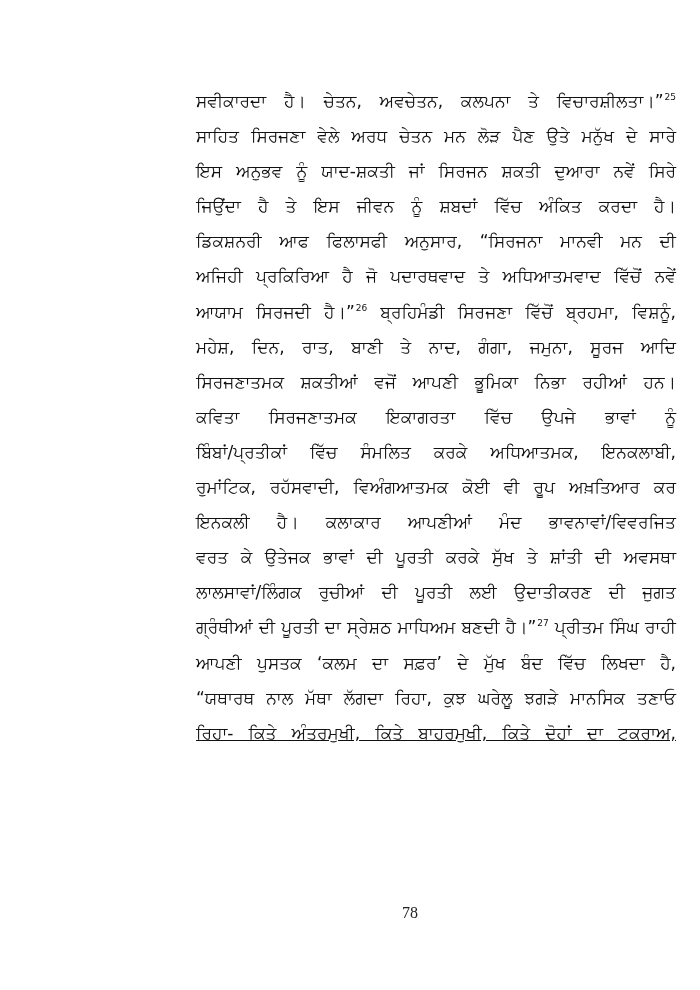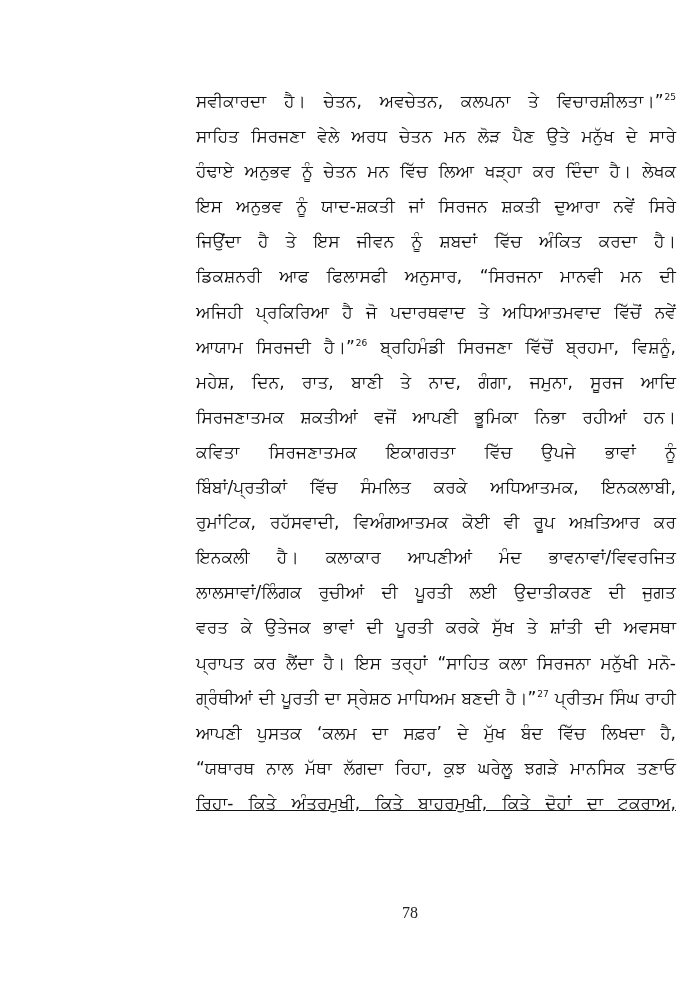--- a/index.html
+++ b/index.html
@@ -61,35 +61,33 @@
       color: #222222;
     }
   </style>
 </head>
 <body>
 
 <div class="page">
   <div class="text-block">
     <span class="line"><span>ਸਵੀਕਾਰਦਾ ਹੈ। ਚੇਤਨ, ਅਵਚੇਤਨ, ਕਲਪਨਾ ਤੇ ਵਿਚਾਰਸ਼ੀਲਤਾ।”</span><sup class="fn">25</sup></span>
     <span class="line">ਸਾਹਿਤ ਸਿਰਜਣਾ ਵੇਲੇ ਅਰਧ ਚੇਤਨ ਮਨ ਲੋੜ ਪੈਣ ਉਤੇ ਮਨੁੱਖ ਦੇ ਸਾਰੇ</span>
-    <span class="line">ਹੰਢਾਏ ਅਨੁਭਵ ਨੂੰ ਚੇਤਨ ਮਨ ਵਿੱਚ ਲਿਆ ਖੜ੍ਹਾ ਕਰ ਦਿੰਦਾ ਹੈ। ਲੇਖਕ</span>
     <span class="line">ਇਸ ਅਨੁਭਵ ਨੂੰ ਯਾਦ-ਸ਼ਕਤੀ ਜਾਂ ਸਿਰਜਨ ਸ਼ਕਤੀ ਦੁਆਰਾ ਨਵੇਂ ਸਿਰੇ</span>
     <span class="line">ਜਿਉਂਦਾ ਹੈ ਤੇ ਇਸ ਜੀਵਨ ਨੂੰ ਸ਼ਬਦਾਂ ਵਿੱਚ ਅੰਕਿਤ ਕਰਦਾ ਹੈ।</span>
     <span class="line">ਡਿਕਸ਼ਨਰੀ ਆਫ ਫਿਲਾਸਫੀ ਅਨੁਸਾਰ, “ਸਿਰਜਨਾ ਮਾਨਵੀ ਮਨ ਦੀ</span>
     <span class="line">ਅਜਿਹੀ ਪ੍ਰਕਿਰਿਆ ਹੈ ਜੋ ਪਦਾਰਥਵਾਦ ਤੇ ਅਧਿਆਤਮਵਾਦ ਵਿੱਚੋਂ ਨਵੇਂ</span>
     <span class="line"><span>ਆਯਾਮ ਸਿਰਜਦੀ ਹੈ।”</span><sup class="fn">26</sup><span> ਬ੍ਰਹਿਮੰਡੀ ਸਿਰਜਣਾ ਵਿੱਚੋਂ ਬ੍ਰਹਮਾ, ਵਿਸ਼ਨੂੰ,</span></span>
     <span class="line">ਮਹੇਸ਼, ਦਿਨ, ਰਾਤ, ਬਾਣੀ ਤੇ ਨਾਦ, ਗੰਗਾ, ਜਮੁਨਾ, ਸੂਰਜ ਆਦਿ</span>
     <span class="line">ਸਿਰਜਣਾਤਮਕ ਸ਼ਕਤੀਆਂ ਵਜੋਂ ਆਪਣੀ ਭੂਮਿਕਾ ਨਿਭਾ ਰਹੀਆਂ ਹਨ।</span>
     <span class="line">ਕਵਿਤਾ ਸਿਰਜਣਾਤਮਕ ਇਕਾਗਰਤਾ ਵਿੱਚ ਉਪਜੇ ਭਾਵਾਂ ਨੂੰ</span>
     <span class="line">ਬਿੰਬਾਂ/ਪ੍ਰਤੀਕਾਂ ਵਿੱਚ ਸੰਮਲਿਤ ਕਰਕੇ ਅਧਿਆਤਮਕ, ਇਨਕਲਾਬੀ,</span>
     <span class="line">ਰੁਮਾਂਟਿਕ, ਰਹੱਸਵਾਦੀ, ਵਿਅੰਗਆਤਮਕ ਕੋਈ ਵੀ ਰੂਪ ਅਖ਼ਤਿਆਰ ਕਰ</span>
     <span class="line">ਇਨਕਲੀ ਹੈ। ਕਲਾਕਾਰ ਆਪਣੀਆਂ ਮੰਦ ਭਾਵਨਾਵਾਂ/ਵਿਵਰਜਿਤ</span>
+    <span class="line">ਵਰਤ ਕੇ ਉਤੇਜਕ ਭਾਵਾਂ ਦੀ ਪੂਰਤੀ ਕਰਕੇ ਸੁੱਖ ਤੇ ਸ਼ਾਂਤੀ ਦੀ ਅਵਸਥਾ</span>
     <span class="line">ਲਾਲਸਾਵਾਂ/ਲਿੰਗਕ ਰੁਚੀਆਂ ਦੀ ਪੂਰਤੀ ਲਈ ਉਦਾਤੀਕਰਣ ਦੀ ਜੁਗਤ</span>
-    <span class="line">ਵਰਤ ਕੇ ਉਤੇਜਕ ਭਾਵਾਂ ਦੀ ਪੂਰਤੀ ਕਰਕੇ ਸੁੱਖ ਤੇ ਸ਼ਾਂਤੀ ਦੀ ਅਵਸਥਾ</span>
-    <span class="line">ਪ੍ਰਾਪਤ ਕਰ ਲੈਂਦਾ ਹੈ। ਇਸ ਤਰ੍ਹਾਂ “ਸਾਹਿਤ ਕਲਾ ਸਿਰਜਨਾ ਮਨੁੱਖੀ ਮਨੋ-</span>
     <span class="line"><span>ਗ੍ਰੰਥੀਆਂ ਦੀ ਪੂਰਤੀ ਦਾ ਸ੍ਰੇਸ਼ਠ ਮਾਧਿਅਮ ਬਣਦੀ ਹੈ।”</span><sup class="fn">27</sup><span> ਪ੍ਰੀਤਮ ਸਿੰਘ ਰਾਹੀ</span></span>
     <span class="line">ਆਪਣੀ ਪੁਸਤਕ ‘ਕਲਮ ਦਾ ਸਫ਼ਰ’ ਦੇ ਮੁੱਖ ਬੰਦ ਵਿੱਚ ਲਿਖਦਾ ਹੈ,</span>
     <span class="line">“ਯਥਾਰਥ ਨਾਲ ਮੱਥਾ ਲੱਗਦਾ ਰਿਹਾ, ਕੁਝ ਘਰੇਲੂ ਝਗੜੇ ਮਾਨਸਿਕ ਤਣਾਓ</span>
     <span class="line last">ਰਿਹਾ- ਕਿਤੇ ਅੰਤਰਮੁਖੀ, ਕਿਤੇ ਬਾਹਰਮੁਖੀ, ਕਿਤੇ ਦੋਹਾਂ ਦਾ ਟਕਰਾਅ,</span>
   </div>
 
   <div class="page-number">78</div>
 </div>
 
 </body></html>

